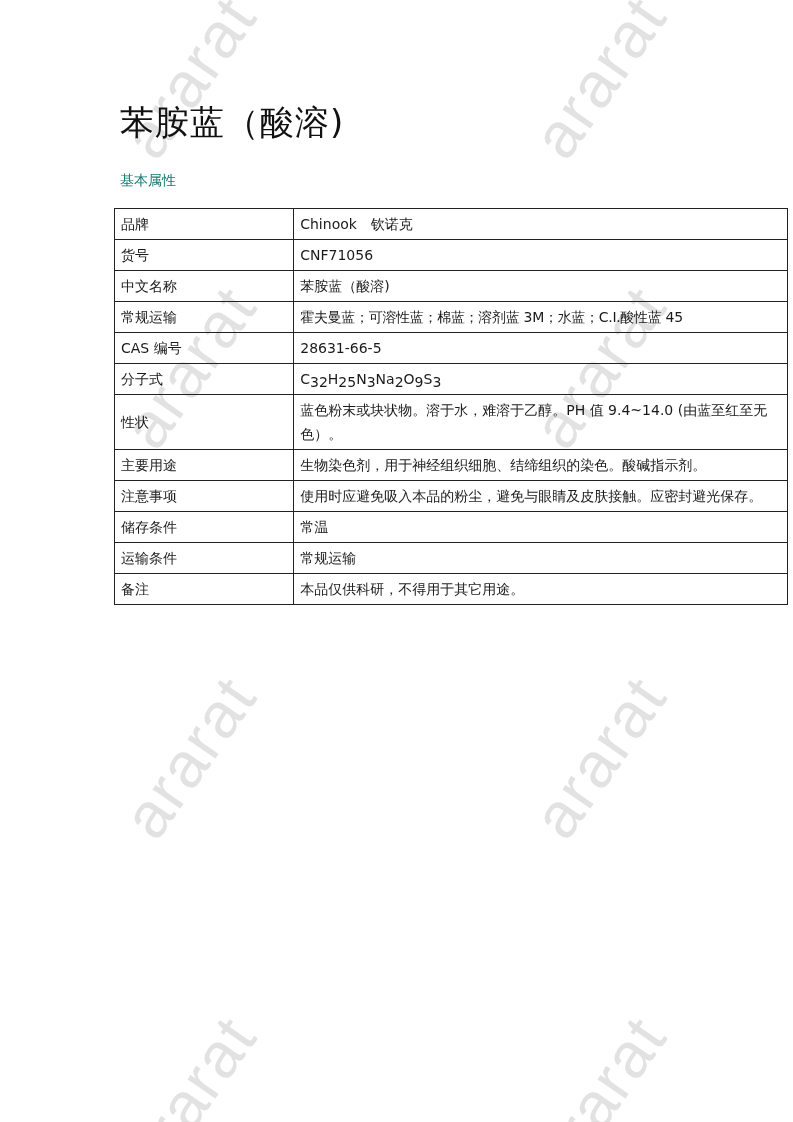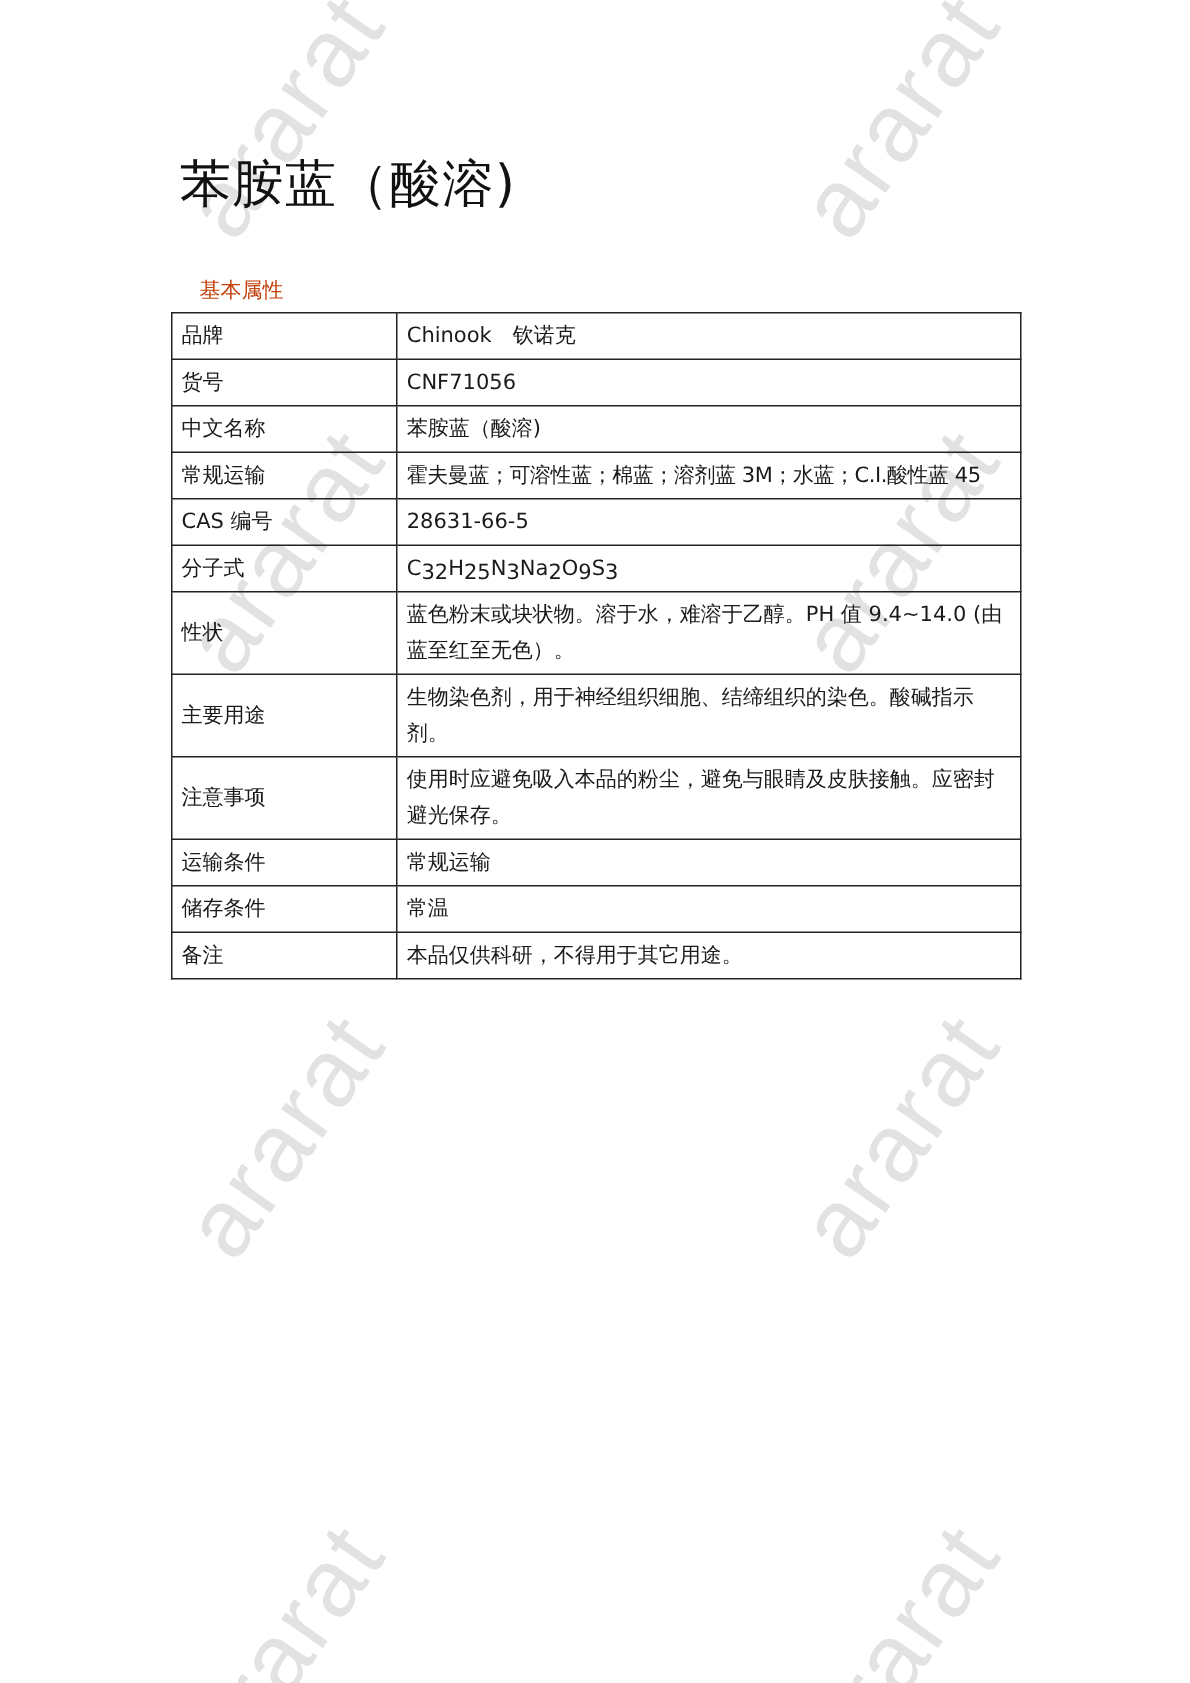--- a/index.html
+++ b/index.html
@@ -4,23 +4,23 @@
   <style>
     html, body { margin: 0; padding: 0; background: #ffffff; }
     body { width: 793px; height: 1122px; position: relative; overflow: hidden;
            font-family: "DejaVu Sans", "Liberation Sans", sans-serif; color: #111; }
     .watermark { position: absolute; font-family: "Liberation Sans", "DejaVu Sans", sans-serif;
                  font-size: 64px; color: #e2e2e2; transform: rotate(-55deg);
                  transform-origin: center center; white-space: nowrap; letter-spacing: 2px;
                  pointer-events: none; z-index: 0; }
     .title { position: absolute; left: 120px; top: 100px; margin: 0;
              font-size: 34px; font-weight: normal; color: #111; z-index: 1; letter-spacing: 1px; }
-    .subtitle { position: absolute; left: 120px; top: 172px; margin: 13px;
-                font-size: 14px; color: #c2410c; z-index: 1; }
-    table.props { position: absolute; left: 114px; top: 208px; width: 567px;
+    .subtitle { position: absolute; left: 120px; top: 172px; margin: 0;
+                font-size: 14px; color: #0f766e; z-index: 1; }
+    table.props { position: absolute; left: 114px; top: 208px; width: 674px;
                   border-collapse: collapse; z-index: 1; font-size: 14px; }
     table.props td { border: 1px solid #222; padding: 3px 6px 3px 6px; line-height: 24px;
                      vertical-align: middle; color: #1a1a1a; }
     table.props td.key { width: 138px; }
     table.props td.val { width: 403px; }
     table.props tr.single td { height: 20px; }
     sub { font-size: 14px; vertical-align: -3px; line-height: 0; }
   </style>
 </head>
 <body>
@@ -71,25 +71,25 @@
     </tr>
     <tr>
       <td class="key">主要用途</td>
       <td class="val">生物染色剂，用于神经组织细胞、结缔组织的染色。酸碱指示剂。</td>
     </tr>
     <tr>
       <td class="key">注意事项</td>
       <td class="val">使用时应避免吸入本品的粉尘，避免与眼睛及皮肤接触。应密封避光保存。</td>
     </tr>
     <tr class="single">
+      <td class="key">储存条件</td>
+      <td class="val">常温</td>
+    </tr>
+    <tr class="single">
       <td class="key">运输条件</td>
       <td class="val">常规运输</td>
-    </tr>
-    <tr class="single">
-      <td class="key">储存条件</td>
-      <td class="val">常温</td>
     </tr>
     <tr class="single">
       <td class="key">备注</td>
       <td class="val">本品仅供科研，不得用于其它用途。</td>
     </tr>
   </tbody>
 </table>
 
 </body></html>

